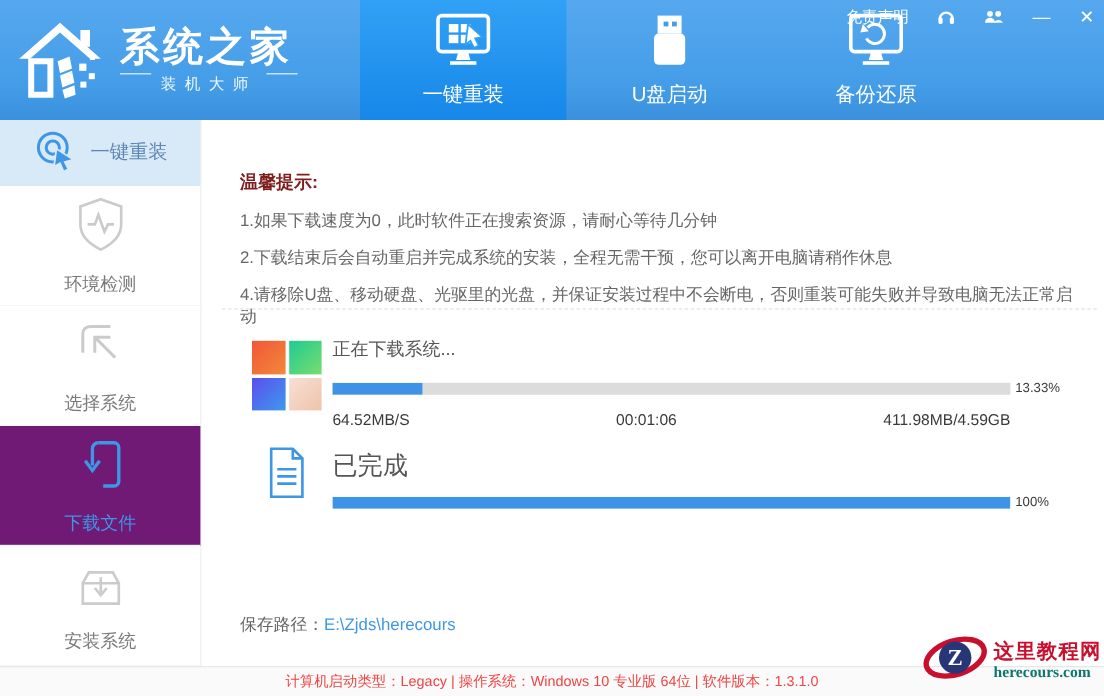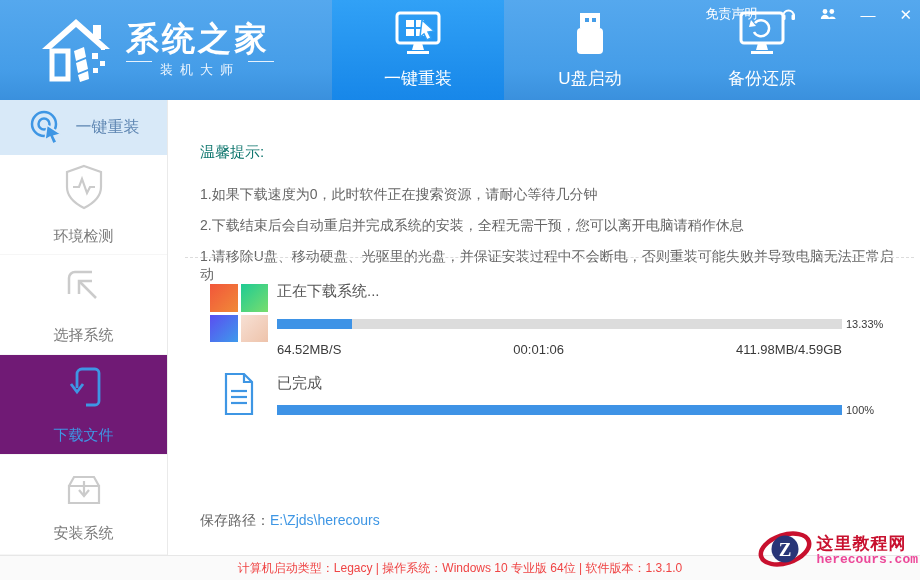--- a/index.html
+++ b/index.html
@@ -3,21 +3,21 @@
 <meta charset="utf-8">
 <style>
   *{margin:0;padding:0;box-sizing:border-box}
   html,body{width:920px;height:580px;overflow:hidden}
   body{font-family:"Liberation Sans","DejaVu Sans",sans-serif;background:#fff}
   .window{position:relative;width:920px;height:580px;background:#fff;overflow:hidden}
 
   
   .header{position:absolute;top:0;left:0;width:920px;height:100px;
     background:linear-gradient(180deg,#55a8ee 0%,#459de8 70%,#3a90dd 100%);display:flex}
-  .brand{width:332px;display:flex;align-items:center;padding-left:38px;gap:12px}
+  .brand{width:300px;display:flex;align-items:center;padding-left:12px;gap:12px}
   .brand-title{font-size:33px;font-weight:bold;color:#fff;letter-spacing:3px;line-height:1.1}
   .brand-sub{display:flex;align-items:flex-start;gap:8px;margin-top:4px}
   .brand-sub .dash{width:26px;height:1px;background:#e6f2fd}
   .brand-sub .sub-text{color:#eef6fe;font-size:13px;letter-spacing:7px}
   .tabs{display:flex;height:100px}
   .tab{width:172px;display:flex;flex-direction:column;align-items:center;justify-content:center;
     gap:4px;color:#fff;font-size:17px;cursor:pointer}
   .tab.active{background:linear-gradient(180deg,#31a1f6,#1787e9)}
   .topbar{position:absolute;top:5px;right:8px;display:flex;align-items:center;gap:24px;
     color:#fff;font-size:13px;height:18px}
@@ -29,58 +29,58 @@
     border-right:1px solid #eaeaea;display:flex;flex-direction:column}
   .side-item{height:100px;display:flex;flex-direction:column;align-items:center;justify-content:center;
     gap:13px;color:#7b7b7b;font-size:15px;cursor:pointer;border-bottom:1px solid #f6f6f6}
   .side-item.home{height:55px;flex-direction:row;gap:12px;background:#d8e9f8;
     color:#5e86b2;font-size:16px;border-bottom:none}
   .side-item.active{background:#701a75;color:#3e96e4}
 
   
   .content{position:absolute;top:100px;left:168px;width:752px;height:455px;background:#fff}
   .tips{position:absolute;top:43px;left:32px;right:20px}
-  .tips-title{color:#0f766e;font-size:15px;font-weight:normal;margin-bottom:24px}
+  .tips-title{color:#7f1d1d;font-size:15px;font-weight:bold;margin-bottom:13px}
   .tip-line{color:#666;font-size:14px;margin-bottom:13px}
   .divider{position:absolute;top:157px;left:17px;right:6px;border-top:1px dashed #dcdcdc}
 
   .dl-row{position:absolute;top:180px;left:42px;right:28px;display:flex}
   .icon-cell{width:58px;display:flex;justify-content:center;align-items:flex-start}
   .winlogo{width:58px;height:58px;display:grid;grid-template-columns:1fr 1fr;grid-template-rows:1fr 1fr;gap:3px;margin-top:4px}
   .winlogo .sq1{background:linear-gradient(135deg,#f2563a,#f08a38)}
   .winlogo .sq2{background:linear-gradient(135deg,#1ecb94,#79dd6d)}
   .winlogo .sq3{background:linear-gradient(135deg,#5a4ef0,#3e9aec)}
   .winlogo .sq4{background:linear-gradient(135deg,#f7e0d4,#eec3ab)}
   .dl-main{flex:1;margin-left:9px}
   .dl-status{color:#555;font-size:15px;margin:2px 0 17px 0}
   .bar-line{display:flex;align-items:center}
   .bar{flex:1;height:10px;background:#dcdcdc;position:relative;overflow:hidden}
   .fill{height:100%;background:#3e93e6;width:0}
   .pct{width:46px;margin-left:4px;font-size:11px;color:#3a3a3a;white-space:nowrap}
   .stats{display:flex;justify-content:space-between;margin-top:12px;width:calc(100% - 50px);
     color:#3a3a3a;font-size:13px}
 
   .done-row{position:absolute;top:272px;left:42px;right:28px;display:flex}
-  .done-status{color:#555;font-size:15px;margin:2px 0 11px 0}
+  .done-status{color:#555;font-size:21px;margin:2px 0 11px 0}
 
   .save-path{position:absolute;top:412px;left:32px;font-size:14px;color:#666}
   .save-path a{color:#3e96e4;text-decoration:none;cursor:pointer}
 
   
   .statusbar{position:absolute;left:0;bottom:0;width:920px;height:25px;background:#fafafa;
     border-top:1px solid #e7e7e7;display:flex;align-items:center;justify-content:center;
     color:#ef4444;font-size:12px}
 
   
   .watermark{position:absolute;right:2px;bottom:3px;display:flex;align-items:center;gap:5px;z-index:10}
   .wm-text{display:flex;flex-direction:column;line-height:1.15}
   .wm-cn{color:#c8102e;font-size:17px;font-weight:bold;letter-spacing:1px;
     font-family:"Liberation Serif","DejaVu Serif",serif}
-  .wm-en{color:#ec4899;font-size:13px;font-weight:bold;
-    font-family:Liberation Mono, monospace}
+  .wm-en{color:#0f766e;font-size:13px;font-weight:bold;
+    font-family:Liberation Serif, serif}
 </style>
 </head>
 <body>
 
 <div class="window">
 
   <div class="header">
     <div class="brand">
       <span>
         <svg width="76" height="70" viewBox="0 0 76 70">
@@ -221,21 +221,21 @@
       <span>安装系统</span>
     </div>
   </div>
 
   <div class="content">
 
     <div class="tips">
       <div class="tips-title">温馨提示:</div>
       <div class="tip-line">1.如果下载速度为0，此时软件正在搜索资源，请耐心等待几分钟</div>
       <div class="tip-line">2.下载结束后会自动重启并完成系统的安装，全程无需干预，您可以离开电脑请稍作休息</div>
-      <div class="tip-line">1.请移除U盘、移动硬盘、光驱里的光盘，并保证安装过程中不会断电，否则重装可能失败并导致电脑无法正常启动</div>
+      <div class="tip-line">4.请移除U盘、移动硬盘、光驱里的光盘，并保证安装过程中不会断电，否则重装可能失败并导致电脑无法正常启动</div>
     </div>
 
     <div class="divider"></div>
 
     <div class="dl-row">
       <div class="icon-cell">
         <div class="winlogo">
           <div class="sq1"></div>
             <div class="sq2"></div>
             <div class="sq3"></div>

